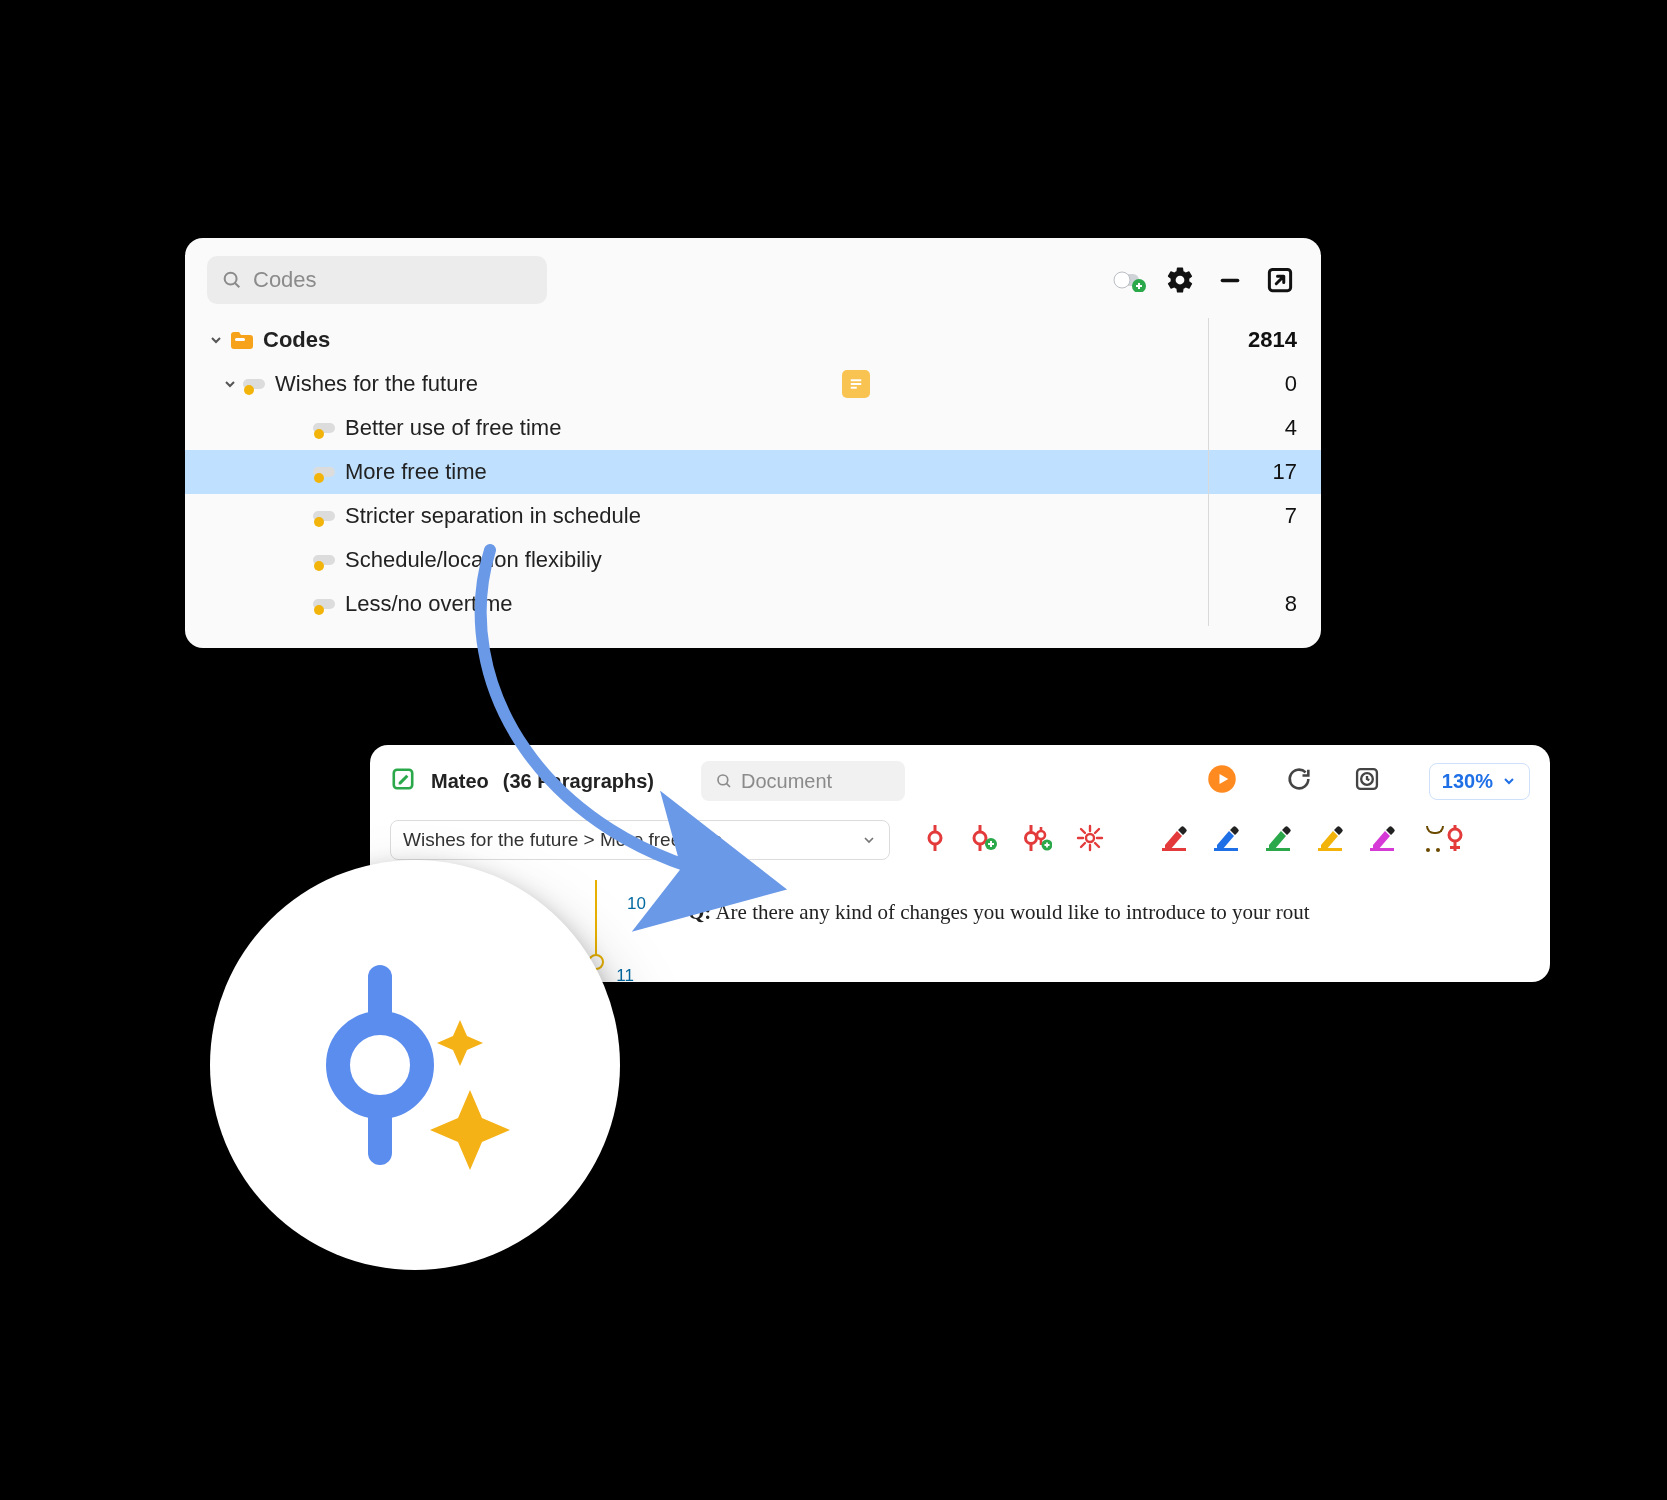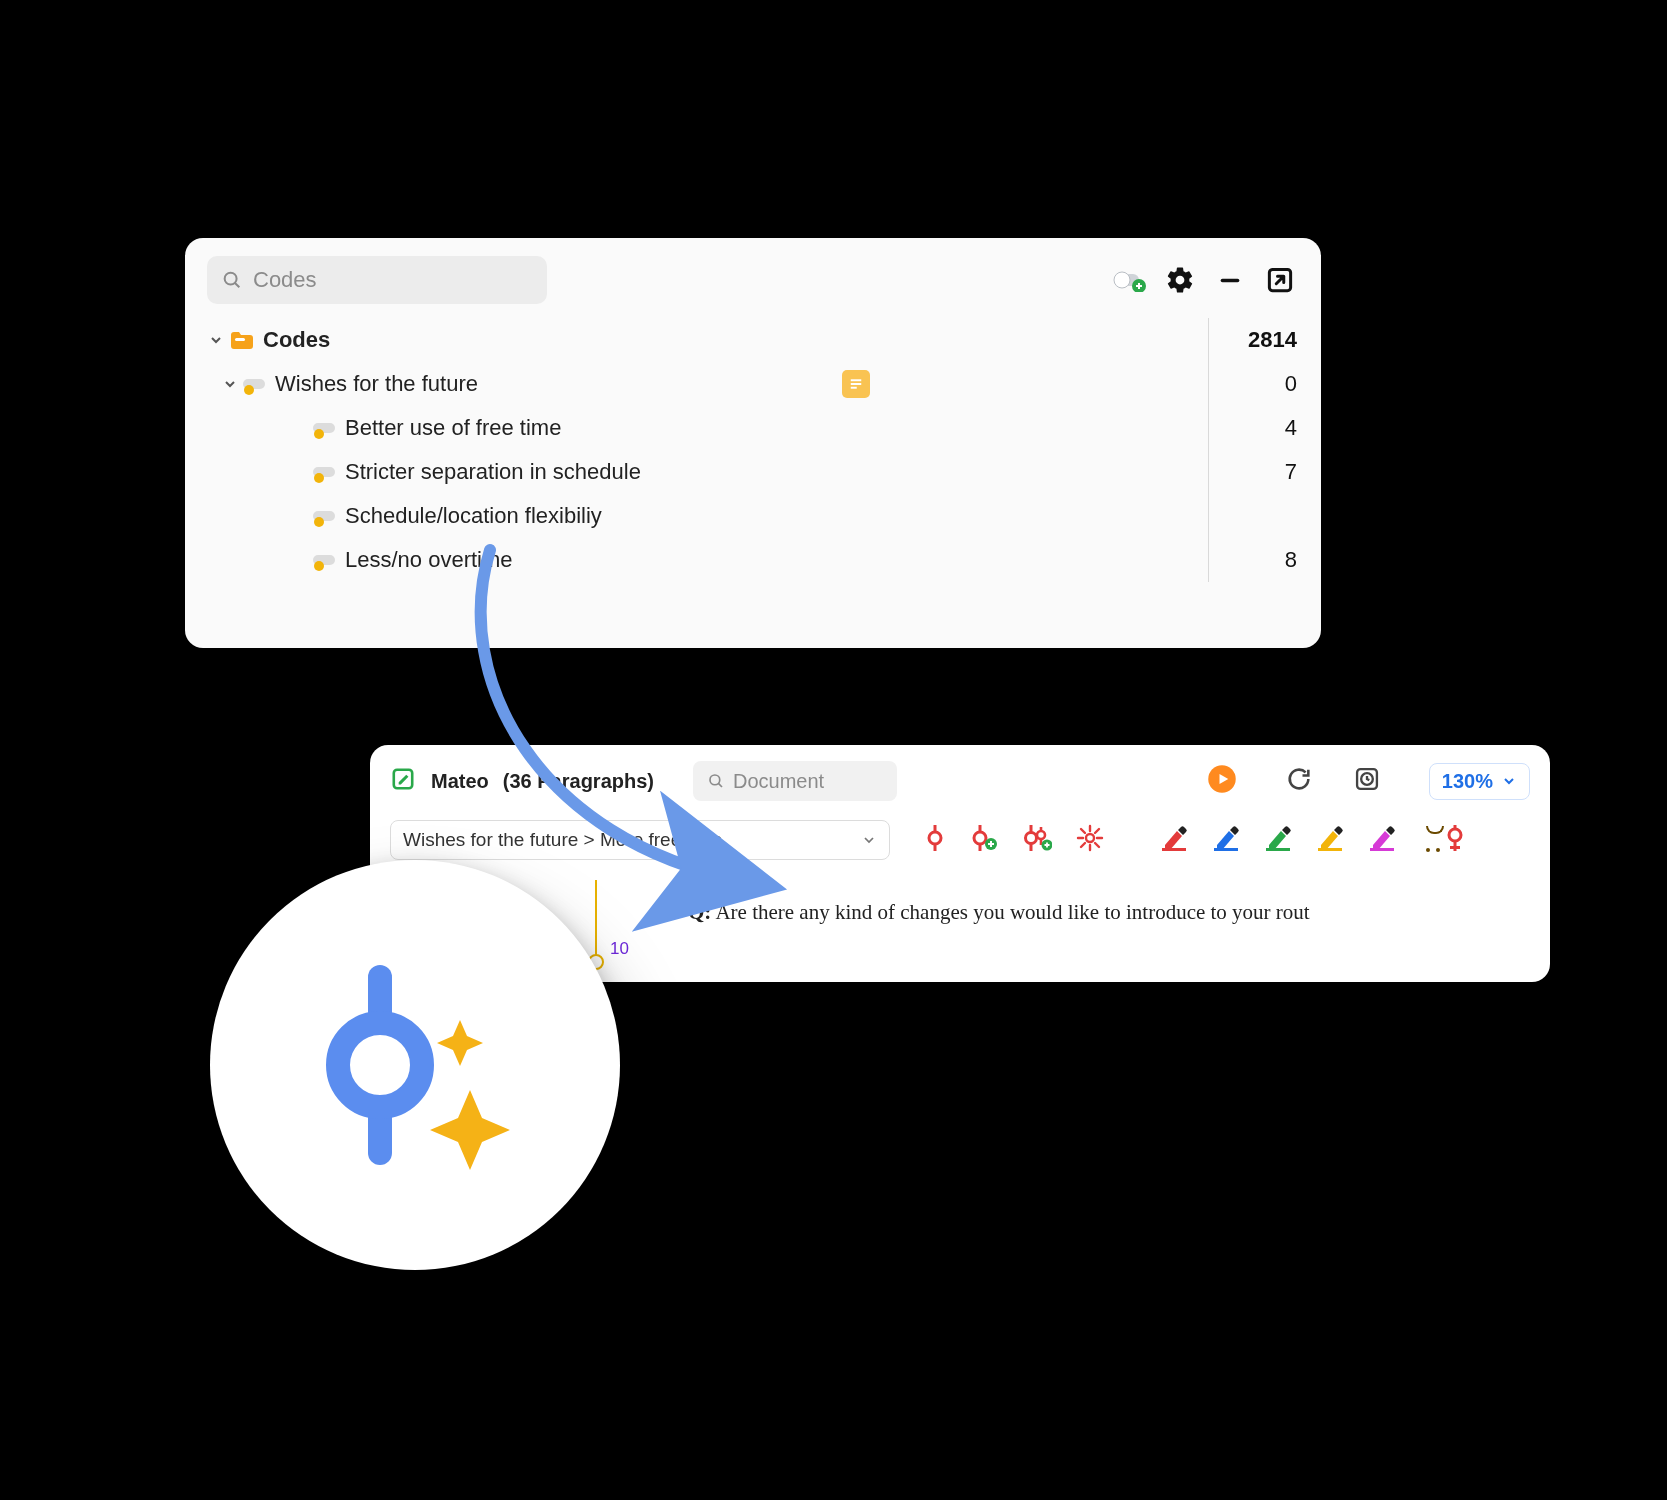--- a/index.html
+++ b/index.html
@@ -36,31 +36,31 @@
 
   
   .doc-panel {
     position: absolute; left: 370px; top: 745px; width: 1180px;
     background: #fff; border-radius: 18px;
     box-shadow: 0 35px 70px rgba(0,0,0,.55), 0 8px 20px rgba(0,0,0,.35);
     overflow: hidden; font-size: 20px; color: #222;
   }
   .doc-top { display:flex; align-items:center; padding: 16px 20px 10px 20px; gap: 15px; border-bottom: 1px solid #eee0; justify-content: flex-end; }
   .doc-title { font-weight:700; display:flex; align-items:center; gap:8px; }
-  .small-search { display:flex; align-items:center; gap:8px; background:#f1f1f1; border-radius:8px; height:40px; padding:0 14px; color:#8b8b8b; width:204px; margin-left: 24px;}
+  .small-search { display:flex; align-items:center; gap:8px; background:#f1f1f1; border-radius:8px; height:40px; padding:0 14px; color:#8b8b8b; width:204px; margin-left: 32px;}
   .zoom-chip { display:flex; align-items:center; gap:8px; color:#1f6fe6; border:1.5px solid #cfe0fb; border-radius:8px; padding:6px 12px; font-weight:600;}
   .toolbar { display:flex; align-items:center; padding: 8px 20px 14px 20px; gap: 14px; }
   .crumb-select { display:flex; align-items:center; justify-content:space-between; background:#fff; border:1px solid #dcdcdc; border-radius:8px; height:40px; padding:0 12px; width:500px; color:#333; font-size:19px;}
   .tb-icons { display:flex; align-items:center; gap:24px; margin-left: 20px;}
   .face { width:26px; height:26px; border-radius:50%; background:#fcbf2a; position:relative; }
   .face::before { content:""; position:absolute; left:6px; top:8px; width:4px; height:4px; background:#6b4a00; border-radius:50%; box-shadow: 10px 0 0 #6b4a00;}
   .face::after { content:""; position:absolute; left:6px; bottom:6px; width:14px; height:6px; border:2px solid #6b4a00; border-top:none; border-radius:0 0 10px 10px;}
   .doc-body { display:flex; }
   .gutter { width: 300px; position: relative; border-right: 0px solid #eee; font-size: 17px;}
-  .para-num { position:absolute; width:36px; color:#6d28d9;margin-top:45px; }
+  .para-num { position:absolute; width:36px; text-align:right; color:#0369a1; }
   .code-strip { position:absolute; left: 225px; top: 0; bottom: 0; width: 2px; background:#e8b200; }
   .code-knob { position:absolute; left: 218px; width:16px; height:16px; background:#fff; border:2px solid #e8b200; border-radius:50%; }
   .gutter-label { position:absolute; color:#e2a700; font-size:17px; left: 150px; }
   .content { flex:1; padding: 22px 0 28px 18px; line-height: 1.6; font-size: 21px; font-family: Liberation Serif, serif;}
   .content p { margin-bottom: 24px; overflow:hidden; white-space:normal; }
   .content .hlq { }
   .content .hlr mark { background:#bfe0ff; color:inherit; padding:1px 0; }
 
   
   .arrow { position:absolute; left: 430px; top: 540px; width: 400px; height: 420px; pointer-events:none; }
@@ -151,20 +151,29 @@
 
     <div id="tree-items">
         <div class="row" style="padding-left: 128px;">
     <div class="vline"></div>
     <span class="code-dot">
             <span class="bar"></span>
             <span class="dot"></span>
           </span>
     <span class="label">Better use of free time</span>
     <span class="count">4</span>
+        </div>
+        <div class="row selected" style="padding-left: 128px;">
+    <div class="vline"></div>
+    <span class="code-dot">
+            <span class="bar"></span>
+            <span class="dot"></span>
+          </span>
+    <span class="label">More free time</span>
+    <span class="count">17</span>
         </div>
         <div class="row" style="padding-left: 128px;">
     <div class="vline"></div>
     <span class="code-dot">
             <span class="bar"></span>
             <span class="dot"></span>
           </span>
     <span class="label">Stricter separation in schedule</span>
     <span class="count">7</span>
         </div>

